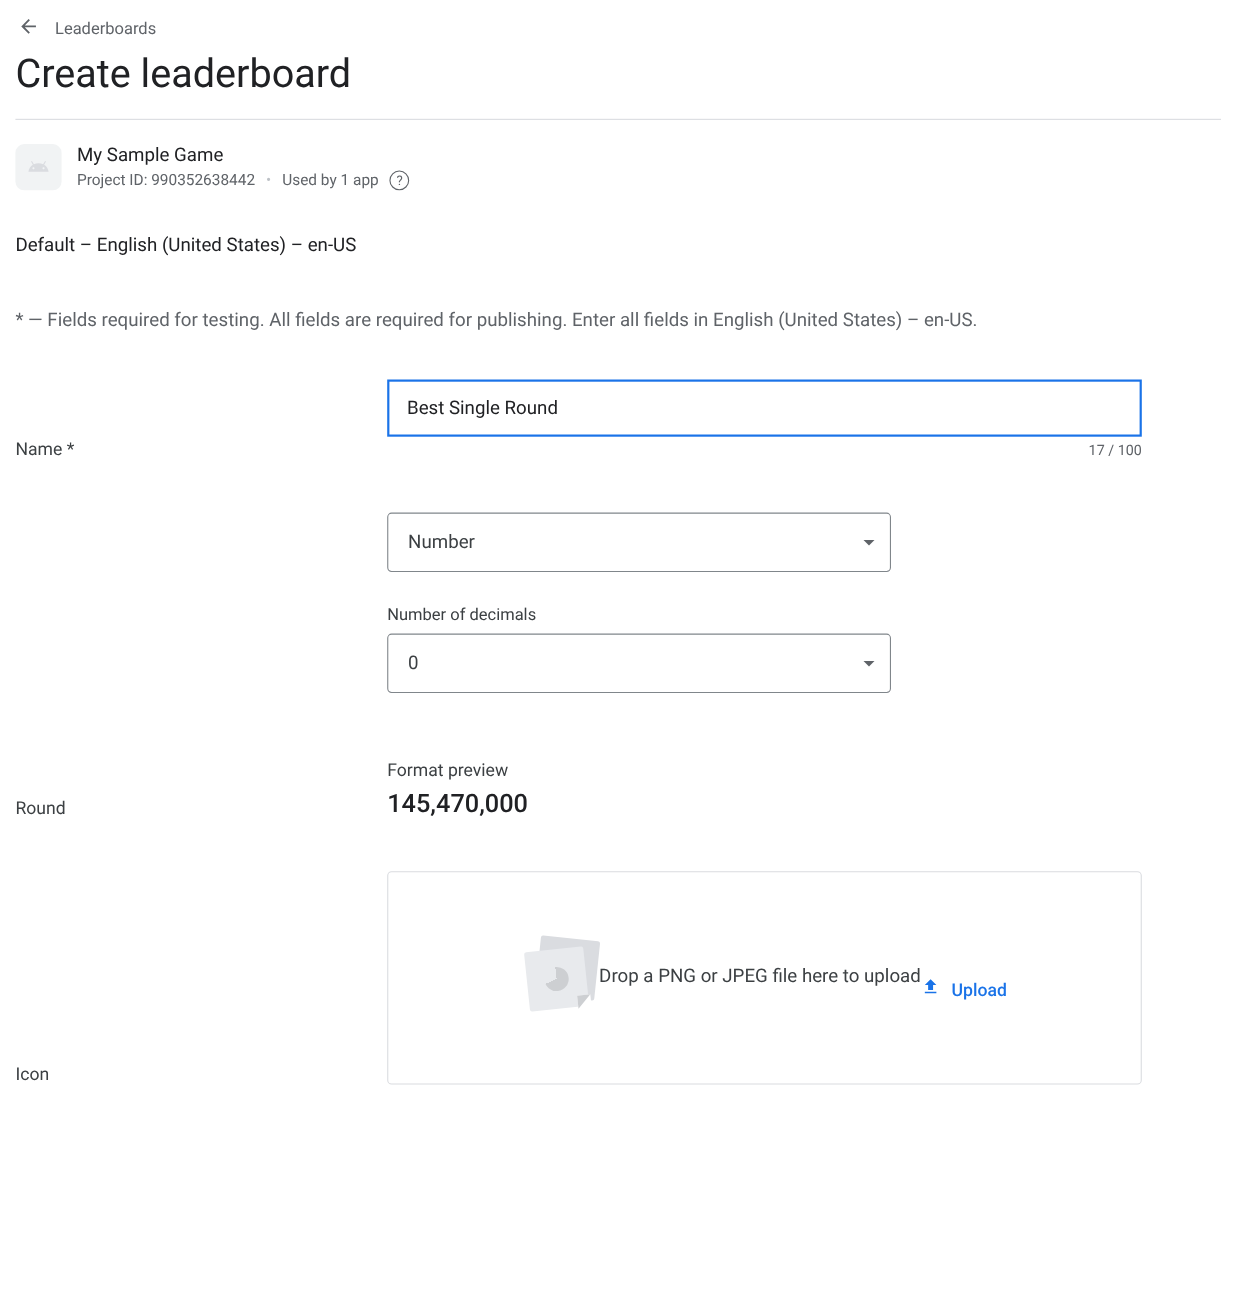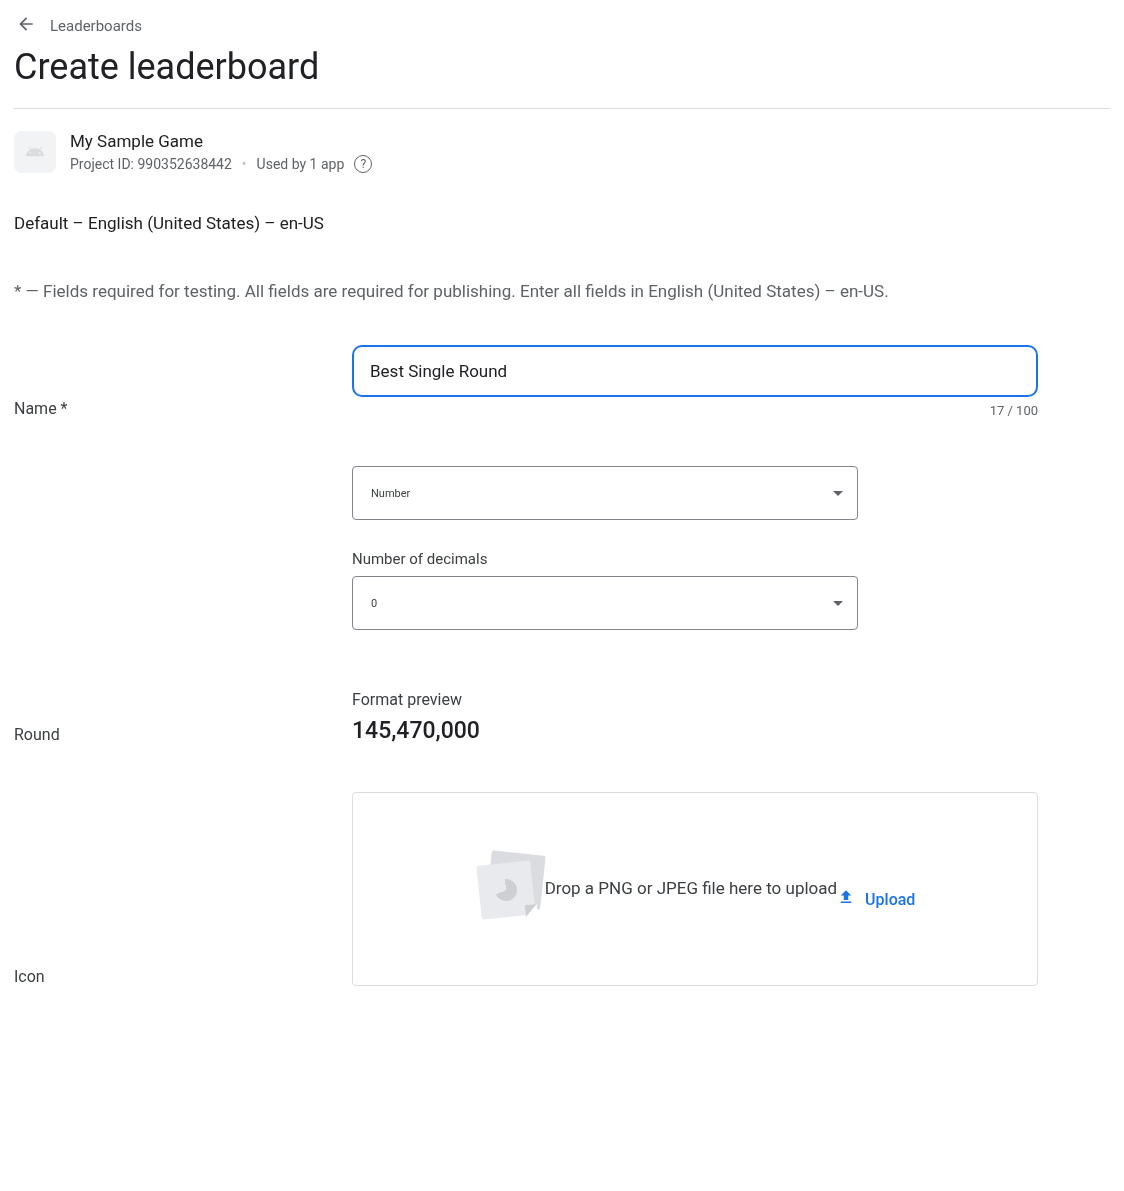--- a/index.html
+++ b/index.html
@@ -62,43 +62,43 @@
     flex-shrink: 0;
     font-size: 16px;
     color: #3c4043;
     padding-top: 14px;
   }
   .form-row .field-col { flex: 1; max-width: 686px; }
   .text-input {
     width: 100%;
     height: 52px;
     border: 2px solid #1a73e8;
-    border-radius: 10px;
+    border-radius: 0;
     padding: 0 16px;
     font-size: 17px;
     color: #202124;
     outline: none;
     font-family: inherit;
   }
   .char-count {
     text-align: right;
     font-size: 13px;
     color: #5f6368;
     margin-top: 6px;
   }
   .select-box {
-    width: 506px;
+    width: 458px;
     height: 54px;
     border: 1px solid #80868b;
     border-radius: 4px;
     display: flex;
     align-items: center;
     justify-content: space-between;
     padding: 0 14px 0 18px;
-    font-size: 11px;
+    font-size: 17px;
     color: #3c4043;
     cursor: pointer;
     background: #fff;
   }
   .select-box .caret {
     width: 0; height: 0;
     border-left: 5px solid transparent;
     border-right: 5px solid transparent;
     border-top: 5px solid #5f6368;
   }

